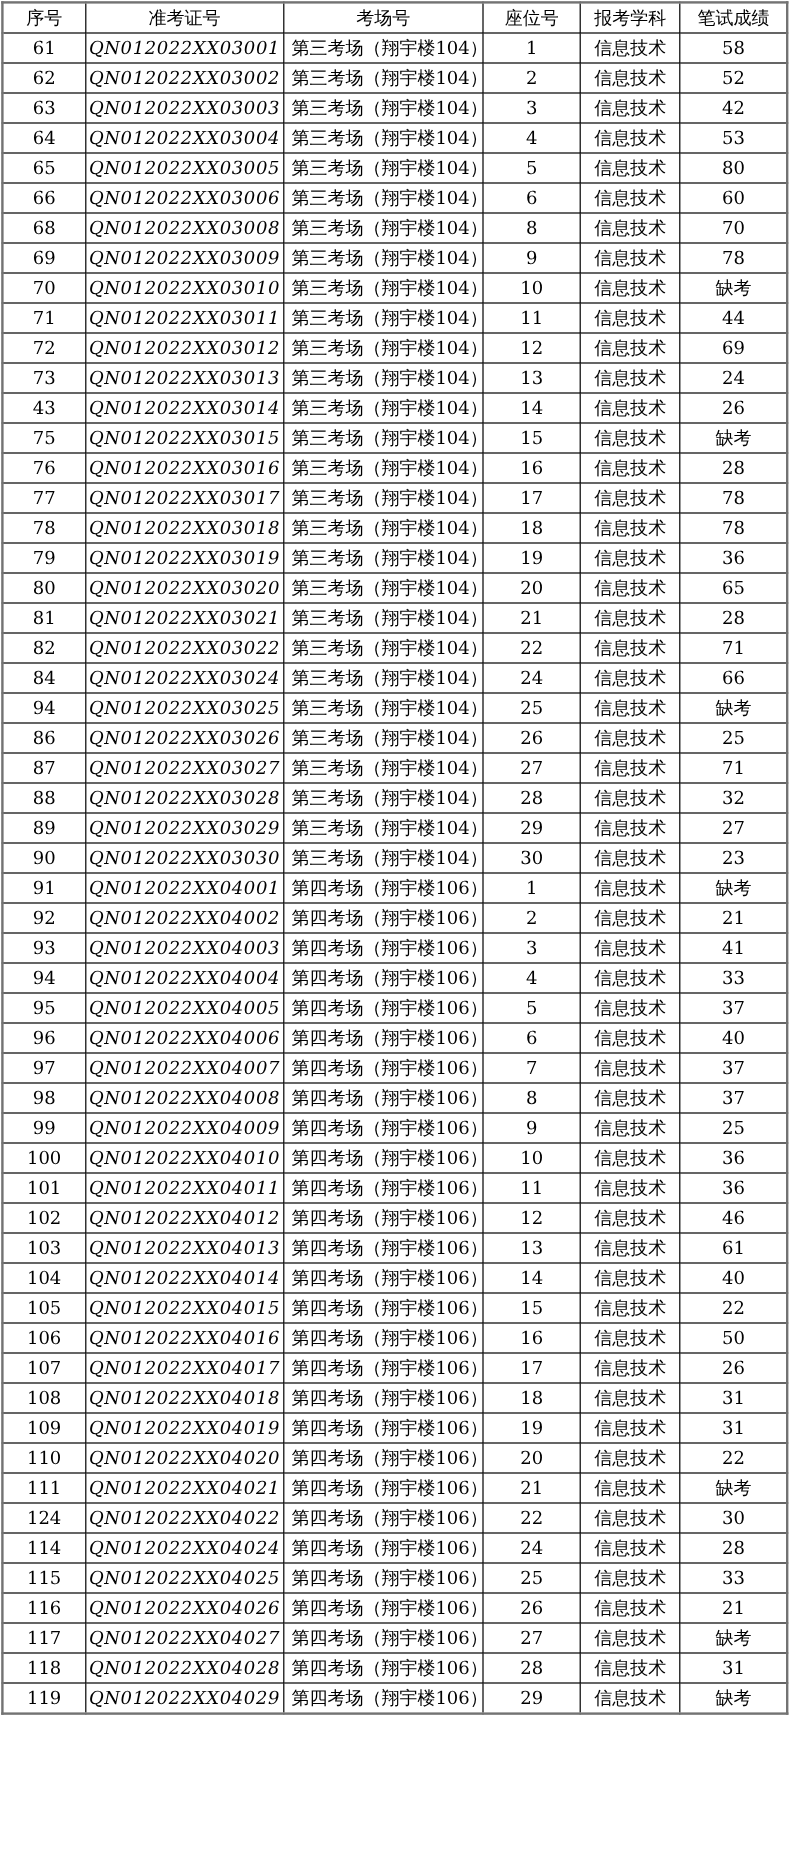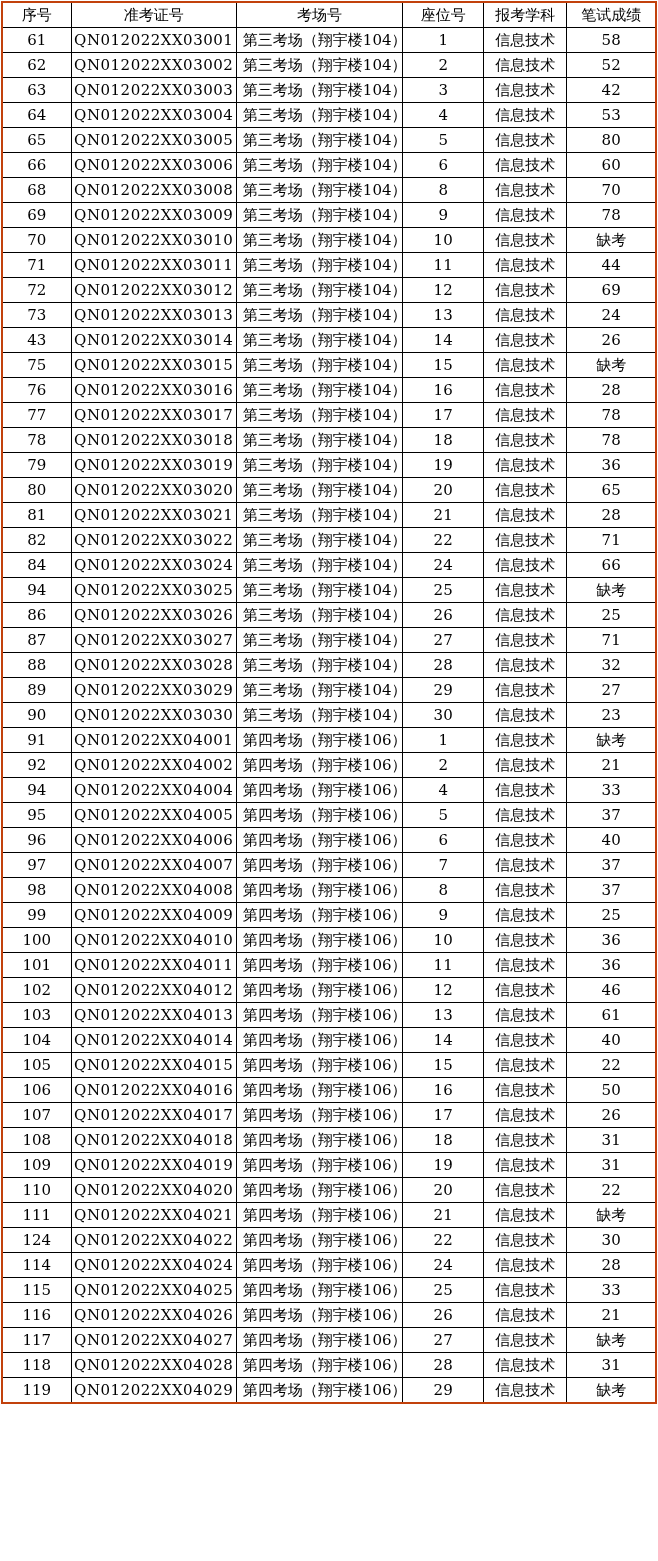--- a/index.html
+++ b/index.html
@@ -11,21 +11,21 @@
     width: 658px;
   }
   table.results {
     border-collapse: collapse;
     table-layout: fixed;
     width: 656px;
     margin: 1px;
     font-family: "DejaVu Serif", "Liberation Serif", serif;
     font-size: 15px;
     color: #000000;
-    border: 2px solid #c2410c;
+    border: 2px solid #737373;
   }
   table.results th,
   table.results td {
     border: 1px solid #000000;
     height: 24px;
     line-height: 24px;
     padding: 0;
     text-align: center;
     vertical-align: middle;
     overflow: hidden;
@@ -36,20 +36,21 @@
     height: 23px;
   }
   
   table.results td.col-2 {
     text-align: right;
     padding-left: 6px;
   }
   
   table.results td.col-1 {
     letter-spacing: 0.5px;
+    font-style: italic;
   }
 </style>
 </head>
 <body>
 
 <table class="results">
   <colgroup>
     <col style="width:69px">
     <col style="width:165px">
     <col style="width:166px">
@@ -302,20 +303,28 @@
       </tr>
       <tr>
         <td class="col-0">92</td>
         <td class="col-1">QN012022XX04002</td>
         <td class="col-2">第四考场（翔宇楼106）</td>
         <td class="col-3">2</td>
         <td class="col-4">信息技术</td>
         <td class="col-5">21</td>
       </tr>
       <tr>
+        <td class="col-0">93</td>
+        <td class="col-1">QN012022XX04003</td>
+        <td class="col-2">第四考场（翔宇楼106）</td>
+        <td class="col-3">3</td>
+        <td class="col-4">信息技术</td>
+        <td class="col-5">41</td>
+      </tr>
+      <tr>
         <td class="col-0">94</td>
         <td class="col-1">QN012022XX04004</td>
         <td class="col-2">第四考场（翔宇楼106）</td>
         <td class="col-3">4</td>
         <td class="col-4">信息技术</td>
         <td class="col-5">33</td>
       </tr>
       <tr>
         <td class="col-0">95</td>
         <td class="col-1">QN012022XX04005</td>

